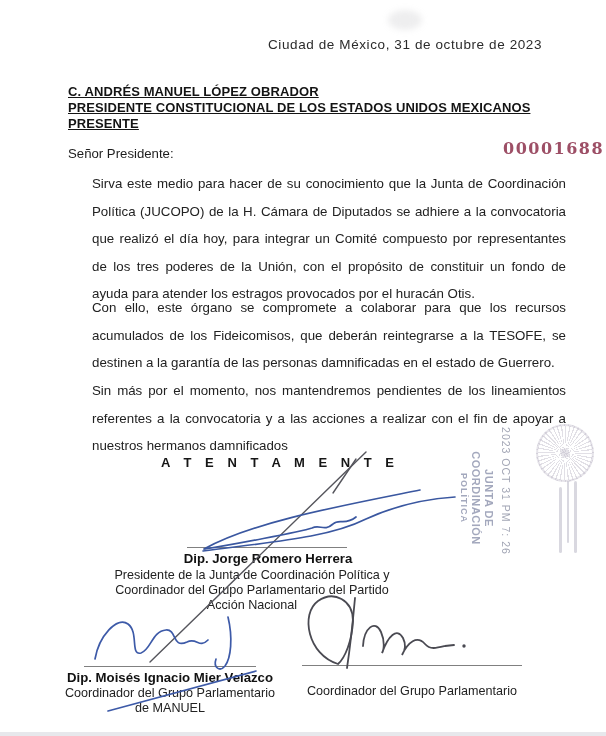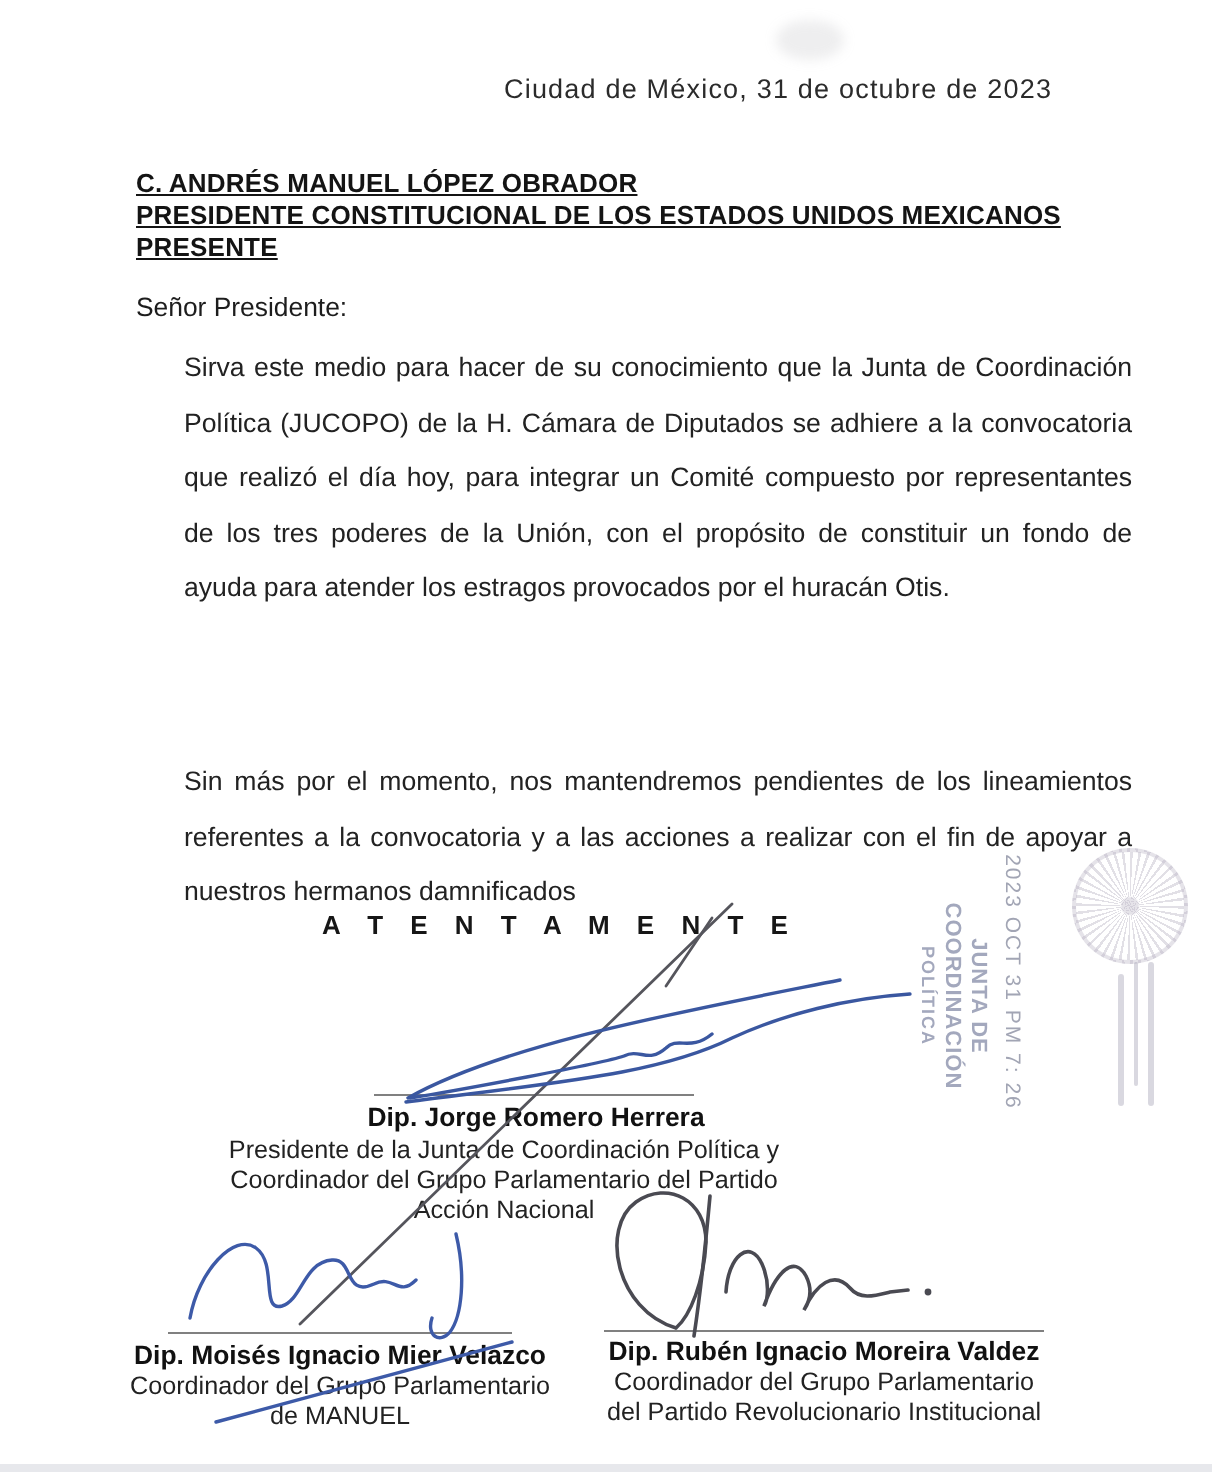--- a/index.html
+++ b/index.html
@@ -2,21 +2,21 @@
 <html><head>
 <meta charset="utf-8">
 <style>
   html,body{margin:0;padding:0;background:#f4f4f6;}
   .page{
     position:relative; width:606px; height:736px; margin:0 auto;
     background:#ffffff; overflow:hidden;
     font-family:"Liberation Sans", sans-serif; color:#1d1d1d;
   }
   .abs{position:absolute;}
-  .date-line{top:37px; left:252px; font-size:13.5px; letter-spacing:.6px; color:#2b2b2b;}
+  .date-line{top:37px; left:268px; font-size:13.5px; letter-spacing:.6px; color:#2b2b2b;}
   .recipient{top:84px; left:68px; font-size:13px; font-weight:bold; color:#141414;
              line-height:16px; letter-spacing:.1px;text-decoration:underline;}
   .salutation{top:146px; left:68px; font-size:13.2px;}
   .folio{top:139px; left:503px; font-family:"DejaVu Serif", serif; font-size:16px;
          font-weight:bold; letter-spacing:1.5px; color:#9d4f66;}
   .para{left:68px; width:474px; text-align:justify; font-size:13.3px;
         line-height:27.6px; color:#222; text-justify:inter-word;margin-left:24px;}
   .p1{top:170px;} .p2{top:294px;} .p3{top:377px;}
   .closing{top:455px; left:150px; width:260px; text-align:center; font-weight:bold;
            font-size:13px; letter-spacing:5px; color:#161616;}
@@ -63,46 +63,46 @@
   <div class="abs date-line">Ciudad de México, 31 de octubre de 2023</div>
 
   <div class="abs recipient">
     <div>C. ANDRÉS MANUEL LÓPEZ OBRADOR</div>
     <div>PRESIDENTE CONSTITUCIONAL DE LOS ESTADOS UNIDOS MEXICANOS</div>
     <div>PRESENTE</div>
   </div>
 
   <div class="abs salutation">Señor Presidente:</div>
 
+  <div class="abs folio">00001688</div>
 
   <div class="abs para p1">Sirva este medio para hacer de su conocimiento que la Junta de Coordinación Política (JUCOPO) de la H. Cámara de Diputados se adhiere a la convocatoria que realizó el día hoy, para integrar un Comité compuesto por representantes de los tres poderes de la Unión, con el propósito de constituir un fondo de ayuda para atender los estragos provocados por el huracán Otis.</div>
+  <div class="abs para p2">Con ello, este órgano se compromete a colaborar para que los recursos acumulados de los Fideicomisos, que deberán reintegrarse a la TESOFE, se destinen a la garantía de las personas damnificadas en el estado de Guerrero.</div>
   <div class="abs para p3">Sin más por el momento, nos mantendremos pendientes de los lineamientos referentes a la convocatoria y a las acciones a realizar con el fin de apoyar a nuestros hermanos damnificados</div>
 
   <div class="abs closing">A T E N T A M E N T E</div>
 
   <div class="abs sig-line line-romero"></div>
   <div class="abs sig-name name-romero">Dip. Jorge Romero Herrera</div>
   <div class="abs sig-title title-romero">
     <div>Presidente de la Junta de Coordinación Política y</div>
     <div>Coordinador del Grupo Parlamentario del Partido</div>
     <div>Acción Nacional</div>
   </div>
 
   <div class="abs sig-line line-mier"></div>
   <div class="abs sig-name name-mier">Dip. Moisés Ignacio Mier Velazco</div>
   <div class="abs sig-title title-mier">
     <div>Coordinador del Grupo Parlamentario</div>
     <div>de MANUEL</div>
   </div>
 
   <div class="abs sig-line line-moreira"></div>
-  <div class="abs sig-name name-moreira">Dip. Rubén Ignacio Moreira Valdez</div>
   <div class="abs sig-title title-moreira">
     <div>Coordinador del Grupo Parlamentario</div>
-    <div>del Partido Revolucionario Institucional</div>
   </div>
 
   <div class="abs stamp-jucopo">
     <div class="l1">JUNTA DE COORDINACIÓN</div>
     <div class="l2">POLÍTICA</div>
   </div>
   <div class="abs stamp-received">2023 OCT 31  PM 7: 26</div>
   <div class="abs seal"></div>
   <div class="abs seal-marks">
     <div></div>

